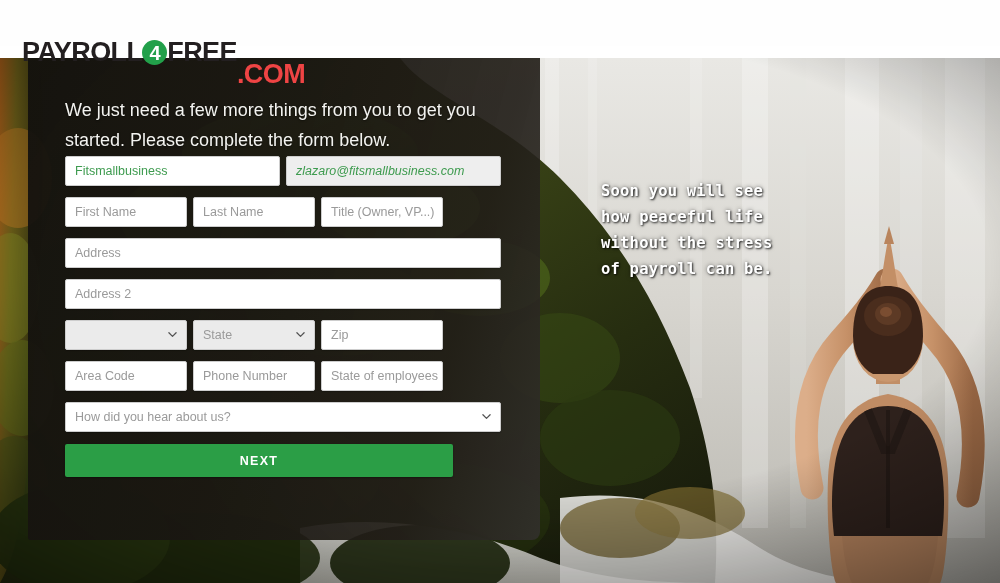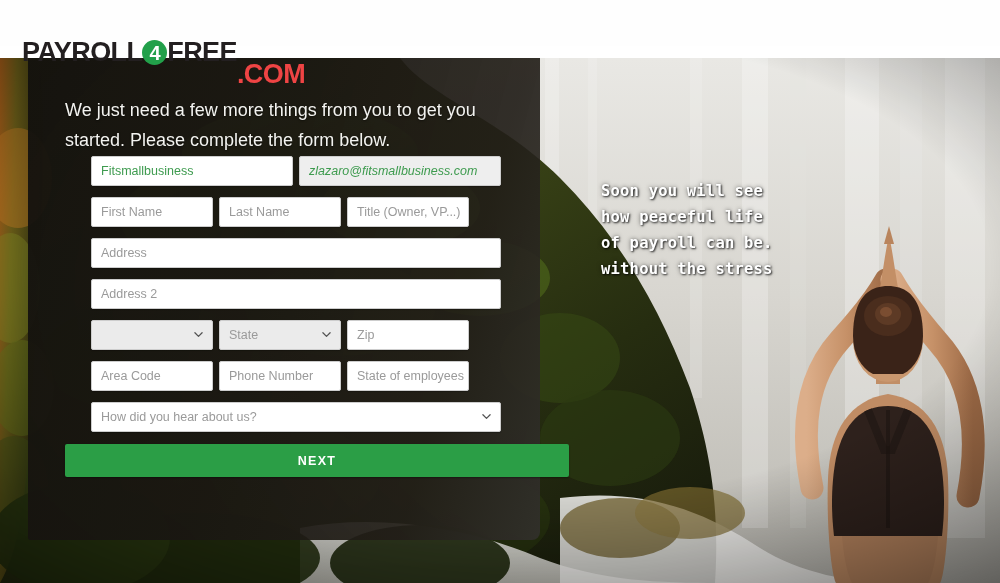--- a/index.html
+++ b/index.html
@@ -88,21 +88,21 @@
     text-shadow: 0 1px 2px rgba(0,0,0,.5);
     margin-top: 19px;
   }
 
   .form-area {
     position: absolute;
     left: 37px; top: 98px;
     width: 436px;
   }
 
-  .row { display: flex; margin-bottom: 11px; margin-left: 26px; }
+  .row { display: flex; margin-bottom: 11px; }
   .row.gap { gap: 6px; }
 
   .fld {
     height: 30px;
     border: 1px solid #cdcdcd;
     border-radius: 2px;
     background: #ffffff;
     font-family: "Liberation Sans", sans-serif;
     font-size: 12.5px;
     color: #9a9a9a;
@@ -125,21 +125,21 @@
 
   .chev {
     position: absolute;
     right: 9px; top: 50%;
     transform: translateY(-55%);
     width: 9px; height: 9px;
   }
   .chev svg { display:block; width: 9px; height: 9px; }
 
   .next-btn {
-    width: 504px; height: 33px;
+    width: 388px; height: 33px;
     background: #2b9e46;
     border: none;
     border-radius: 2px;
     color: #ffffff;
     font-family: "Liberation Sans", sans-serif;
     font-size: 12.5px;
     font-weight: bold;
     letter-spacing: 1.3px;
     display: flex;
     align-items: center;
@@ -363,17 +363,17 @@
         </div>
       </div>
 
       <button class="next-btn">NEXT</button>
     </div>
   </div>
 
   <div class="quote">
     <span class="qline">Soon you will see</span>
     <span class="qline">how peaceful life</span>
+    <span class="qline">without the stress</span>
     <span class="qline">of payroll can be.</span>
-    <span class="qline">without the stress</span>
   </div>
 
 </div>
 
 </body></html>

